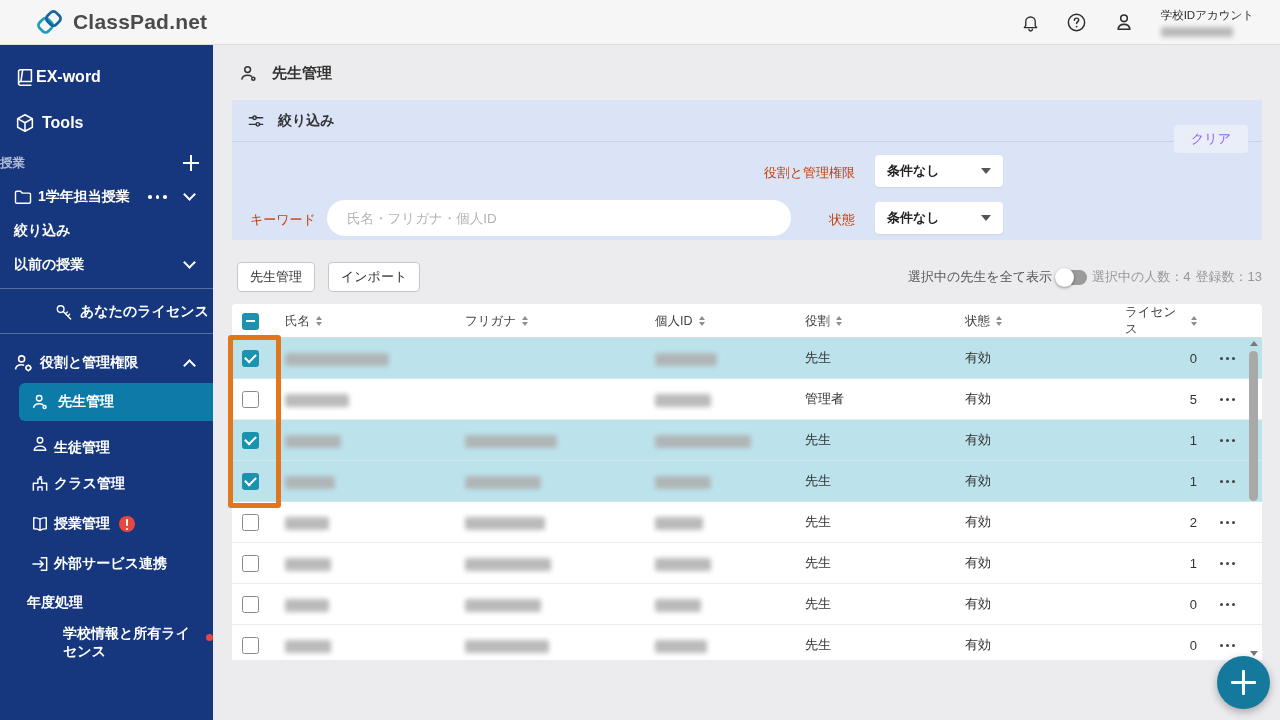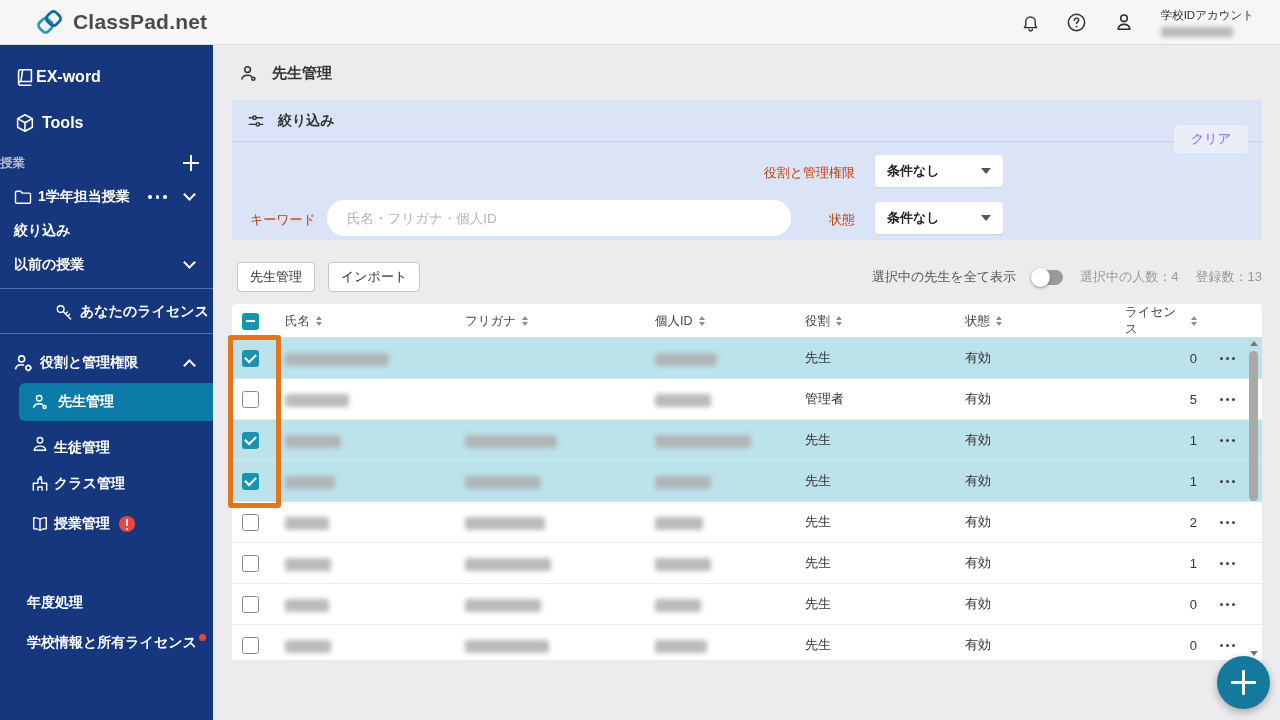--- a/index.html
+++ b/index.html
@@ -47,21 +47,21 @@
   .clear-btn { margin-left:auto; width:74px; height:28px; background:#e9eef9; color:#8b5cf6; border:none; border-radius:4px; font-size:13px; font-family:inherit;margin-top:36px; }
   .filter-body { position:relative; height:97px; }
   .f-label { position:absolute; font-size:13px; color:#c2410c; text-align:right; }
   .select { position:absolute; width:128px; height:32px; background:#fff; border-radius:4px; display:flex; align-items:center; justify-content:space-between; padding:0 12px; font-size:13px; font-weight:bold; color:#222; box-shadow:0 1px 2px rgba(0,0,0,.07); cursor:pointer; }
   .caret { width:0; height:0; border-left:5px solid transparent; border-right:5px solid transparent; border-top:6px solid #555; }
   .keyword-input { position:absolute; left:95px; top:58px; width:464px; height:36px; border:none; border-radius:18px; background:#fff; padding:0 20px; font-size:13.5px; color:#333; font-family:inherit; }
   .keyword-input::placeholder { color:#b3b3b3; }
 
   .toolbar { position:absolute; left:24px; top:217px; display:flex; gap:13px; }
   .btn { height:30px; padding:0 12px; background:#fff; border:1px solid #c6c6c6; border-radius:4px; font-size:13px; color:#333; font-family:inherit; }
-  .status-group { position:absolute; right:18px; top:217px; height:30px; display:flex; align-items:center; gap:17px; font-size:13px; }
+  .status-group { position:absolute; right:18px; top:217px; height:30px; display:flex; align-items:center; gap:5px; font-size:13px; }
   .status-group .show-label { color:#555; }
   .count { color:#979797; }
   .toggle { width:30px; height:15px; background:#9b9b9b; border-radius:8px; position:relative; }
   .toggle .knob { position:absolute; left:-2px; top:-2px; width:19px; height:19px; background:#fff; border-radius:50%; box-shadow:0 1px 3px rgba(0,0,0,.4); }
 
   
   .table { position:absolute; left:19px; top:259px; width:1030px; height:356px; background:#fff; overflow:hidden; border-radius:4px 4px 0 0; }
   .grid { display:grid; grid-template-columns:53px 180px 190px 150px 160px 160px 80px 44px 13px; align-items:center; }
   .thead { height:34px; border-bottom:1px solid #dcdcdc; font-size:12.5px; color:#444; }
   .th { display:flex; align-items:center; }
@@ -250,26 +250,35 @@
     <span class="ic" style="margin-left:30px;">
       <svg width="20" height="20" viewBox="0 0 24 24" fill="none" stroke="#fff" stroke-width="1.7" stroke-linejoin="round">
         <path d="M12 6.2C10 4.8 7.8 4.3 4.5 4.3v13.4c3.3 0 5.5.5 7.5 1.9 2-1.4 4.2-1.9 7.5-1.9V4.3c-3.3 0-5.5.5-7.5 1.9z"></path>
           <path d="M12 6.2v13.4"></path>
       </svg>
     </span>
     <span style="margin-left:4px;">授業管理</span>
     <span class="badge-excl"></span>
   </div>
 
+  <div class="nav" style="top:504px;">
+    <span class="ic" style="margin-left:30px;">
+      <svg width="20" height="20" viewBox="0 0 24 24" fill="none" stroke="#fff" stroke-width="1.7" stroke-linecap="round" stroke-linejoin="round">
+        <path d="M13.5 4.5H20v15h-6.5"></path>
+          <path d="M3.5 12h12M12 8l3.8 4-3.8 4"></path>
+      </svg>
+    </span>
+    <span style="margin-left:4px;">外部サービス連携</span>
+  </div>
 
   <div class="nav" style="top:543px;">
     <span style="margin-left:27px;">年度処理</span>
   </div>
 
-  <div class="nav" style="top:583px;">
+  <div class="nav" style="top:583px;padding-left:36px;">
     <span style="margin-left:27px;">学校情報と所有ライセンス</span>
     <span class="red-dot"></span>
   </div>
 </aside>
 
 <main class="main">
 
   <div class="page-title">
     <span>
       <svg width="21" height="21" viewBox="0 0 24 24" fill="none" stroke="#333" stroke-width="1.7" stroke-linejoin="round">

